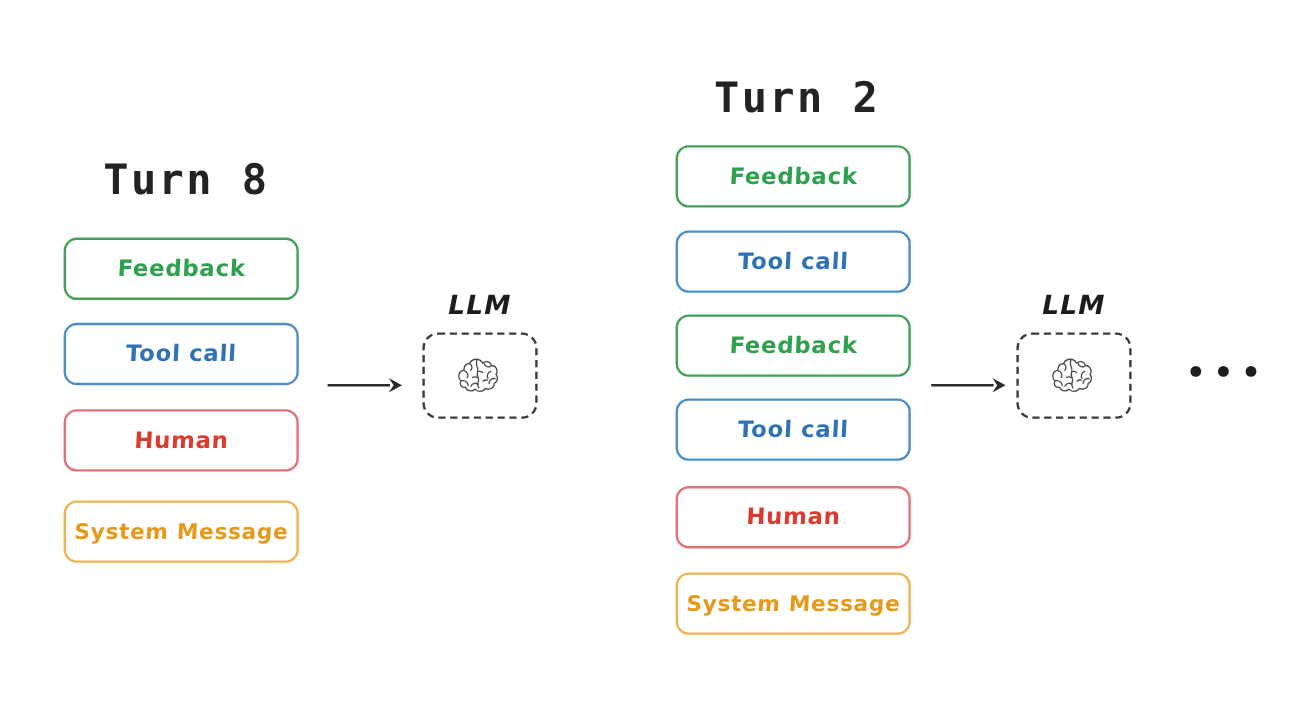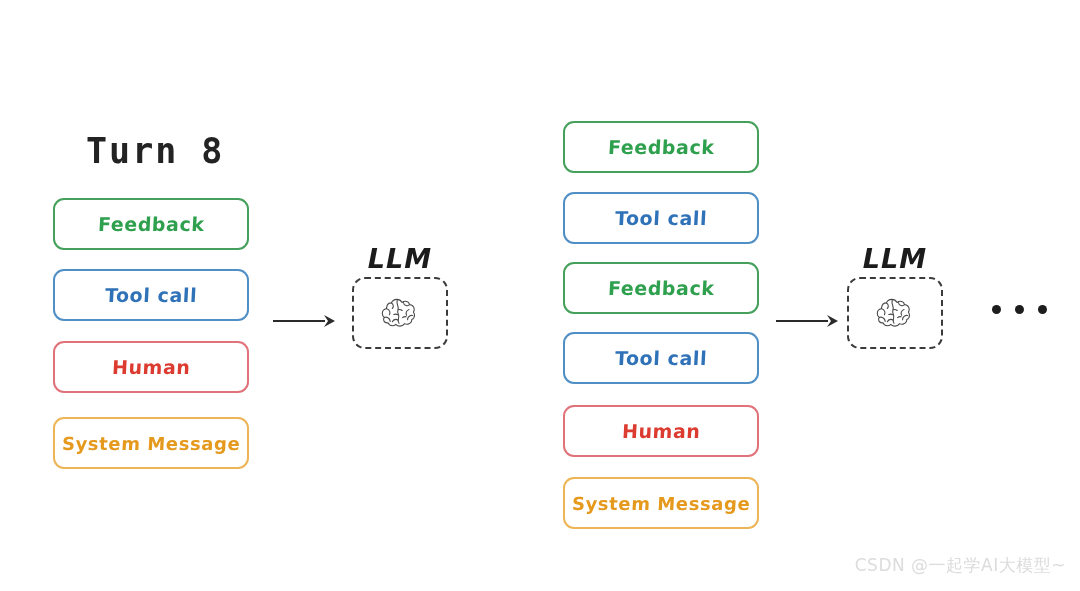--- a/index.html
+++ b/index.html
@@ -67,21 +67,21 @@
 
   
   .llm-node { position: absolute; }
   .llm-label {
     position: absolute;
     left: 0;
     top: 0;
     width: 96px;
     text-align: center;
     font-family: "DejaVu Sans", sans-serif;
-    font-size: 27px;
+    font-size: 22px;
     font-weight: 700;
     font-style: italic;
     color: #1c1c1c;
     letter-spacing: 1px;
   }
   .llm-box {
     position: absolute;
     left: 0;
     top: 34px;
     width: 96px;
@@ -169,20 +169,21 @@
           <path d="M31 13.5c-1.3.4-2.3 1.4-2.7 2.7-.3 1-.2 2.1.3 3"></path>
           <path d="M34.6 19.5c-1.5-.3-3 .2-4 1.3-.7.8-1.1 1.8-1 2.9"></path>
           <path d="M24.6 21.6c1-.8 2.3-1.1 3.5-.8"></path>
           <path d="M20.2 13.7c1.4-.4 2.9-.1 4 .8"></path>
           <path d="M15.8 18.5c1.3-.6 2.8-.5 4 .2"></path>
         </g>
       </svg>
     </div>
   </div>
 
+  <div class="turn-title" id="turn2-title">Turn 2</div>
 
   <div class="msg-box feedback" style="left:563px; top:121px;">
     <span class="msg-label">Feedback</span>
   </div>
 
   <div class="msg-box toolcall" style="left:563px; top:192px;">
     <span class="msg-label">Tool call</span>
   </div>
 
   <div class="msg-box feedback" style="left:563px; top:262px;">
@@ -227,15 +228,14 @@
       </svg>
     </div>
   </div>
 
   <div class="ellipsis" style="left:992px; top:305px;">
     <span class="dot"></span>
     <span class="dot"></span>
     <span class="dot"></span>
   </div>
 
-  <div class="watermark">CSDN @一起学AI大模型~</div>
 
 </div>
 
 </body></html>

